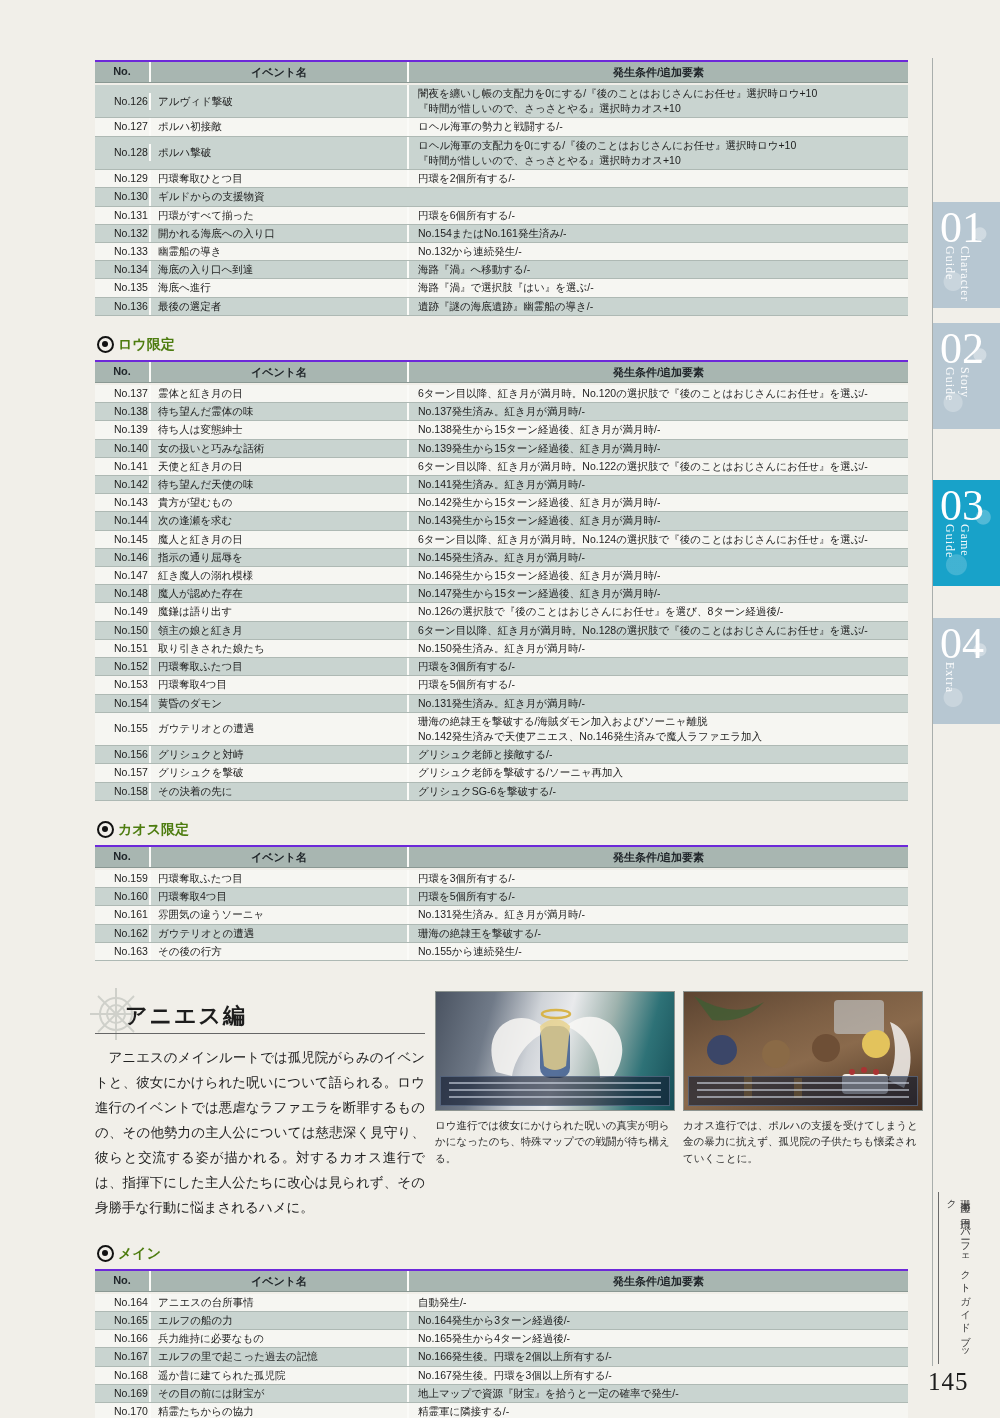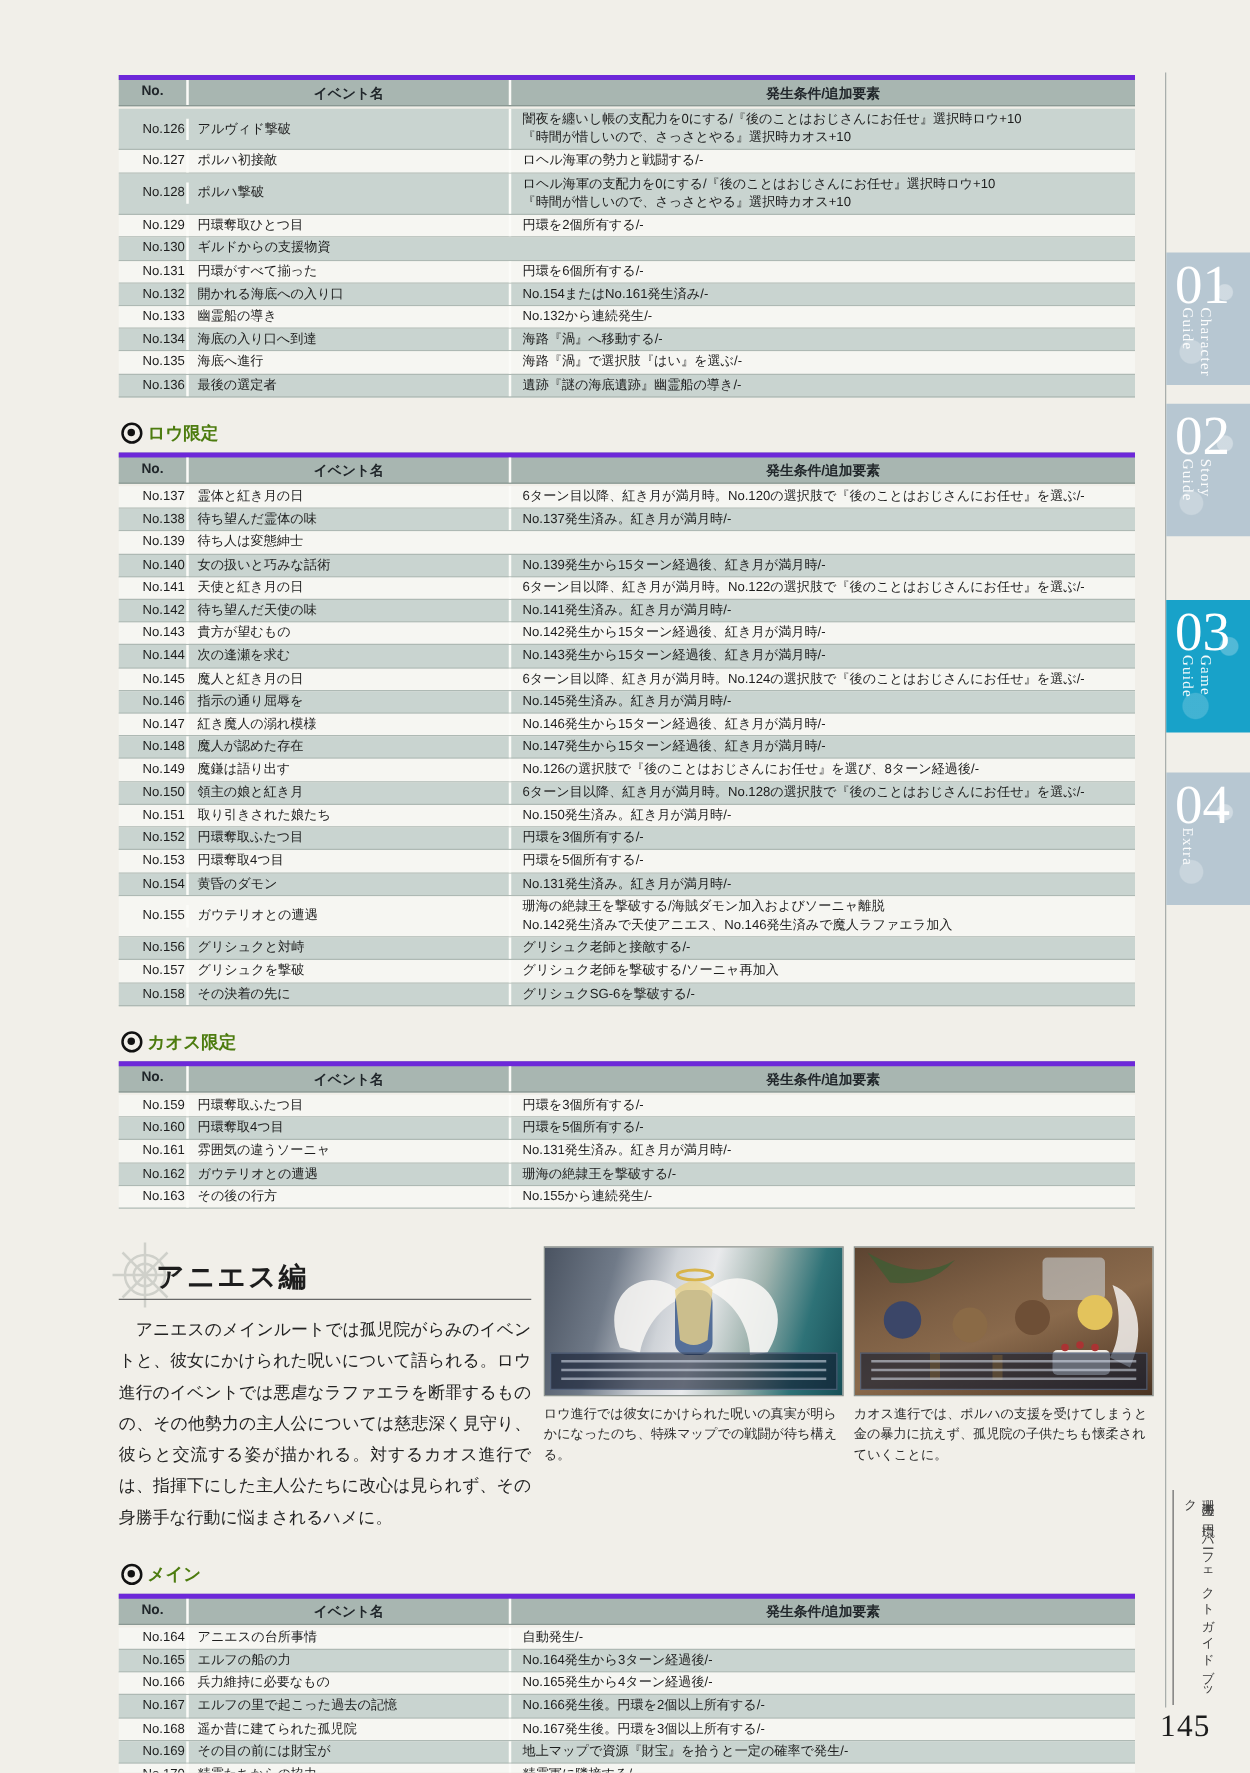--- a/index.html
+++ b/index.html
@@ -6,21 +6,21 @@
   body{
     width:1000px;height:1418px;position:relative;overflow:hidden;
     background:#f1efe9;
     font-family:"Liberation Sans","DejaVu Sans",sans-serif;
     color:#1d1d1d;
   }
   .content{position:absolute;left:95px;top:60px;width:813px;}
   
   .evt-table{width:100%;margin-bottom:2px;}
   .evt-head{
-    display:flex;background:#a8b6b1;border-top:4px solid #6d28d9;border-bottom:1px solid #8a9893;
+    display:flex;background:#a8b6b1;border-top:2px solid #6d28d9;border-bottom:1px solid #8a9893;
     margin-bottom:2px;font-weight:bold;font-size:11px;color:#20262a;
   }
   .evt-head .cell{text-align:center;padding:3px 4px 2px;}
   .evt-row{display:flex;align-items:center;border-bottom:1px solid #aeb9b4;}
   .cell{box-sizing:border-box;}
   .c-no{width:54px;padding:1px 2px 1px 19px;flex:none;}
   .c-name{width:258px;padding:1px 7px;flex:none;border-left:2px solid #fbfbf8;}
   .c-cond{flex:1;padding:1px 9px;border-left:2px solid #fbfbf8;white-space:pre-line;}
   .rows .evt-row{font-size:10.5px;line-height:1.45;min-height:17px;background:#f6f6f2;}
   .rows.shade-odd  .evt-row:nth-child(odd){background:#c9d4d0;}
@@ -160,20 +160,21 @@
           <div class="cell c-cond">6ターン目以降、紅き月が満月時。No.120の選択肢で『後のことはおじさんにお任せ』を選ぶ/-</div>
         </div>
         <div class="evt-row">
           <div class="cell c-no">No.138</div>
           <div class="cell c-name">待ち望んだ霊体の味</div>
           <div class="cell c-cond">No.137発生済み。紅き月が満月時/-</div>
         </div>
         <div class="evt-row">
           <div class="cell c-no">No.139</div>
           <div class="cell c-name">待ち人は変態紳士</div>
+          <div class="cell c-cond">No.138発生から15ターン経過後、紅き月が満月時/-</div>
         </div>
         <div class="evt-row">
           <div class="cell c-no">No.140</div>
           <div class="cell c-name">女の扱いと巧みな話術</div>
           <div class="cell c-cond">No.139発生から15ターン経過後、紅き月が満月時/-</div>
         </div>
         <div class="evt-row">
           <div class="cell c-no">No.141</div>
           <div class="cell c-name">天使と紅き月の日</div>
           <div class="cell c-cond">6ターン目以降、紅き月が満月時。No.122の選択肢で『後のことはおじさんにお任せ』を選ぶ/-</div>

